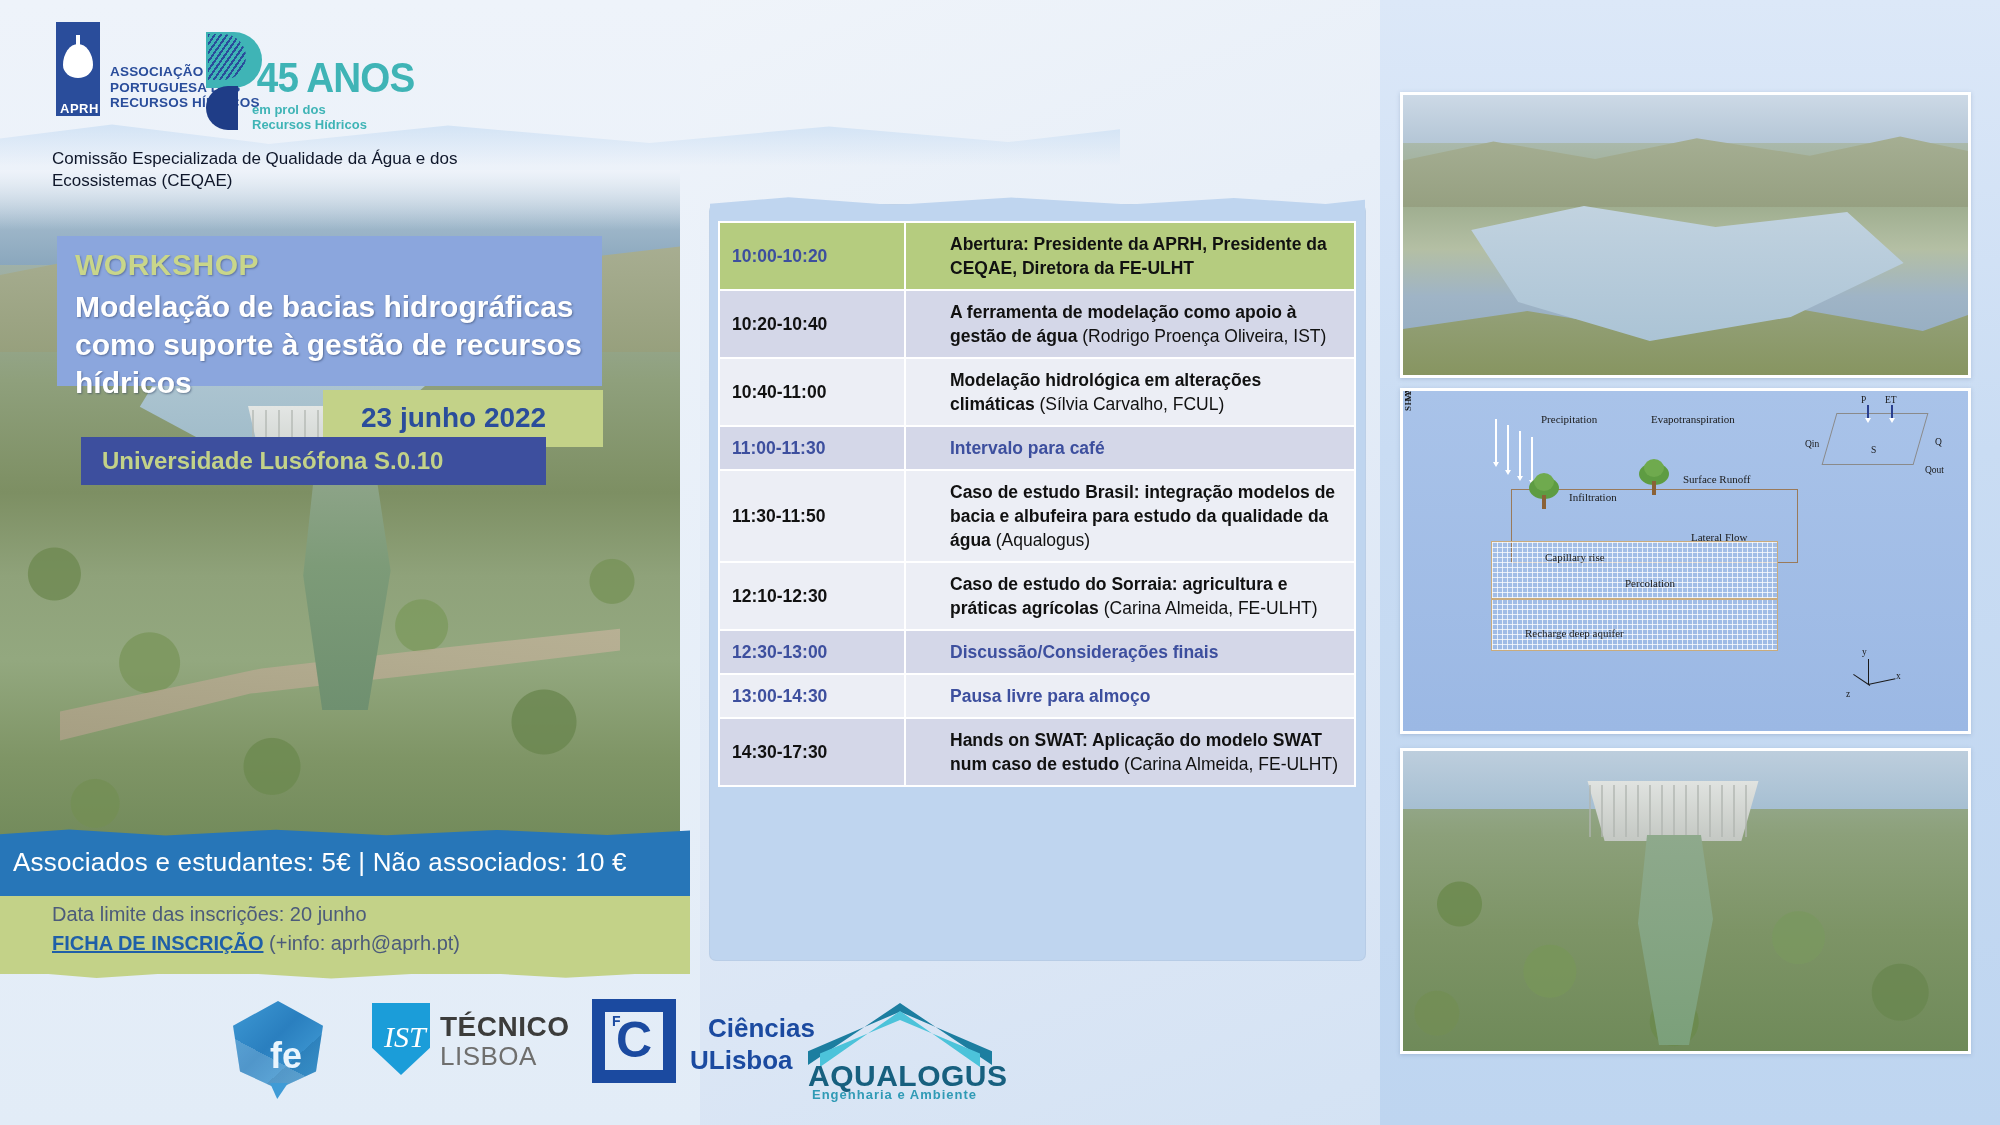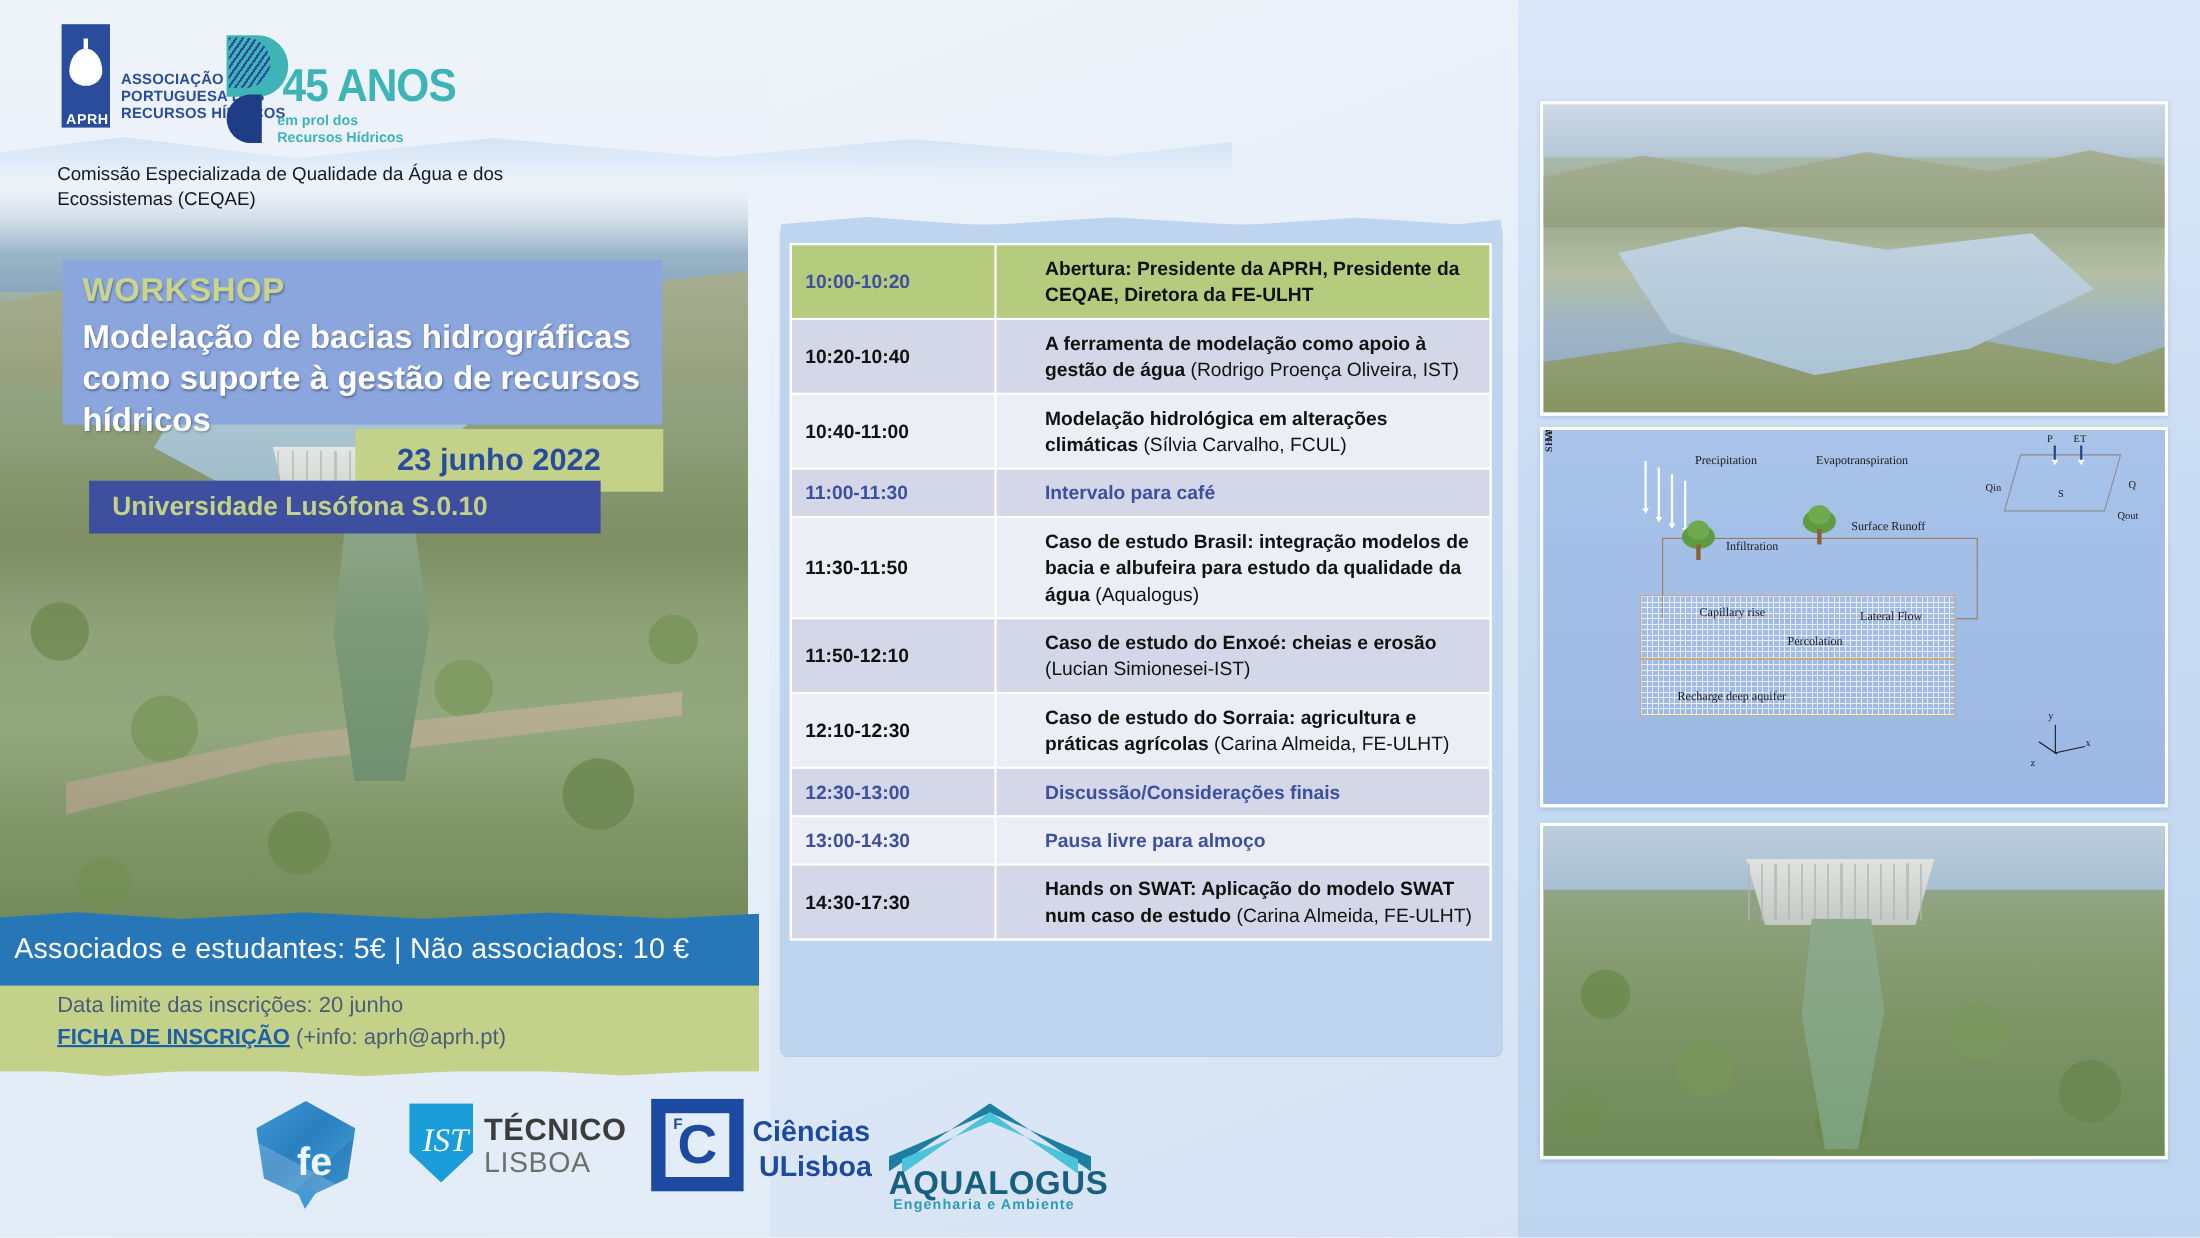--- a/index.html
+++ b/index.html
@@ -230,21 +230,21 @@
     font-family:"Liberation Serif",serif;font-size:30px;color:#ffffff;
     font-style:italic;line-height:44px;text-align:center;}
   .f-ist-t1{position:absolute;left:68px;top:8px;font-size:28px;font-weight:bold;color:#3c3c3b;letter-spacing:.5px;}
   .f-ist-t2{position:absolute;left:68px;top:38px;font-size:26px;color:#6f6f6e;letter-spacing:.5px;}
 
   .f-cie{position:absolute;left:592px;top:24px;width:260px;height:96px;}
   .f-cie-sq{position:absolute;left:0;top:0;width:84px;height:84px;border:13px solid #1b4aa0;box-sizing:border-box;}
   .f-cie-c{position:absolute;left:24px;top:16px;font-size:50px;font-weight:bold;color:#1b4aa0;
     line-height:50px;font-family:"Liberation Sans",sans-serif;}
   .f-cie-f{position:absolute;left:20px;top:14px;font-size:14px;font-weight:bold;color:#1b4aa0;}
-  .f-cie-t1{position:absolute;left:92px;top:14px;font-size:26px;font-weight:bold;color:#1b4aa0;}
+  .f-cie-t1{position:absolute;left:116px;top:14px;font-size:26px;font-weight:bold;color:#1b4aa0;}
   .f-cie-t2{position:absolute;left:98px;top:46px;font-size:26px;font-weight:bold;color:#1b4aa0;}
 
   .f-aq{position:absolute;left:800px;top:20px;width:200px;height:105px;}
   .f-aq-arc1{position:absolute;left:8px;top:8px;width:184px;height:62px;
     background:#1c7ea0;clip-path:polygon(0 100%,50% 0,100% 100%,100% 78%,50% 14%,0 78%);}
   .f-aq-arc2{position:absolute;left:20px;top:16px;width:160px;height:56px;
     background:#4cc3da;clip-path:polygon(0 100%,50% 0,100% 100%,100% 76%,50% 16%,0 76%);}
   .f-aq-t1{position:absolute;left:8px;top:64px;font-size:30px;font-weight:bold;color:#17607f;
     letter-spacing:.5px;font-family:"Liberation Sans",sans-serif;}
   .f-aq-t2{position:absolute;left:12px;top:92px;font-size:13px;font-weight:bold;color:#2f9ab5;letter-spacing:1px;}
@@ -332,24 +332,20 @@
           <td class="d"><span>Modelação hidrológica em alterações climáticas</span><span class="plain"> (Sílvia Carvalho, FCUL)</span></td>
         </tr>
         <tr class="alt-a break-row">
           <td class="t">11:00-11:30</td>
           <td class="d"><span>Intervalo para café</span><span class="plain"></span></td>
         </tr>
         <tr class="alt-b">
           <td class="t">11:30-11:50</td>
           <td class="d"><span>Caso de estudo Brasil: integração modelos de bacia e albufeira para estudo da qualidade da água</span><span class="plain"> (Aqualogus)</span></td>
         </tr>
-        <tr class="alt-a">
-          <td class="t">11:50-12:10</td>
-          <td class="d"><span>Caso de estudo do Enxoé: cheias e erosão</span><span class="plain"> (Lucian Simionesei-IST)</span></td>
-        </tr>
         <tr class="alt-b">
           <td class="t">12:10-12:30</td>
           <td class="d"><span>Caso de estudo do Sorraia: agricultura e práticas agrícolas</span><span class="plain"> (Carina Almeida, FE-ULHT)</span></td>
         </tr>
         <tr class="alt-a break-row">
           <td class="t">12:30-13:00</td>
           <td class="d"><span>Discussão/Considerações finais</span><span class="plain"></span></td>
         </tr>
         <tr class="alt-b break-row">
           <td class="t">13:00-14:30</td>
@@ -390,21 +386,21 @@
         <div class="trunk"></div>
     </div>
     <div class="dg-tree" style="left:236px;top:72px;">
       <div class="crown"></div>
         <div class="crown2"></div>
         <div class="trunk"></div>
     </div>
 
     <div class="dg-lbl" style="left:166px;top:100px;">Infiltration</div>
     <div class="dg-lbl" style="left:280px;top:82px;">Surface Runoff</div>
-    <div class="dg-lbl" style="left:288px;top:140px;margin-top:24px;">Lateral Flow</div>
+    <div class="dg-lbl" style="left:288px;top:140px;">Lateral Flow</div>
     <div class="dg-lbl" style="left:142px;top:160px;">Capillary rise</div>
     <div class="dg-lbl" style="left:222px;top:186px;">Percolation</div>
     <div class="dg-lbl" style="left:122px;top:236px;">Recharge deep aquifer</div>
 
     <div class="dg-vert" style="left:76px;top:164px;">ROOT ZONE</div>
     <div class="dg-vert" style="left:62px;top:226px;">VADOSE ZONE</div>
     <div class="dg-vert" style="left:48px;top:300px;">SHALLOW AQUIFER</div>
 
     <div class="dg-inset">
       <div class="dg-lbl sm" style="left:62px;top:0px;">P</div>

